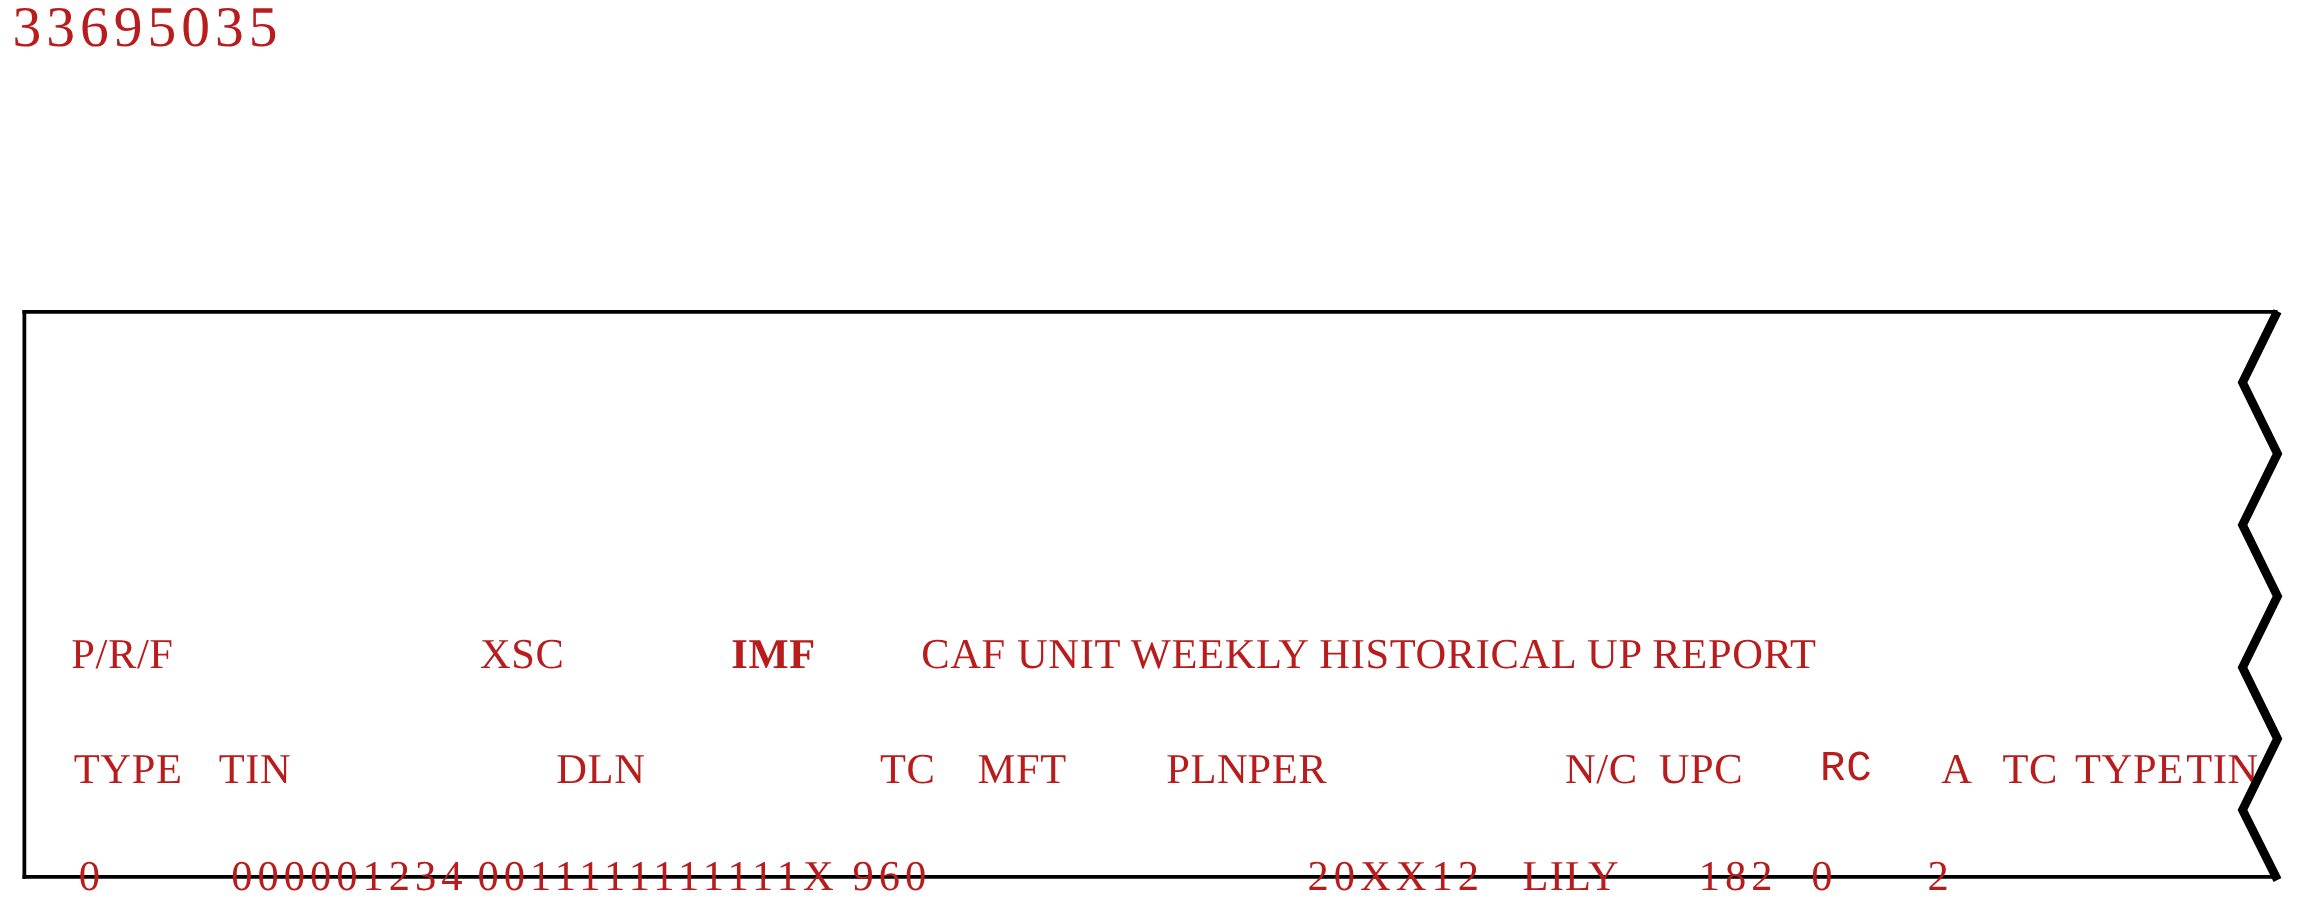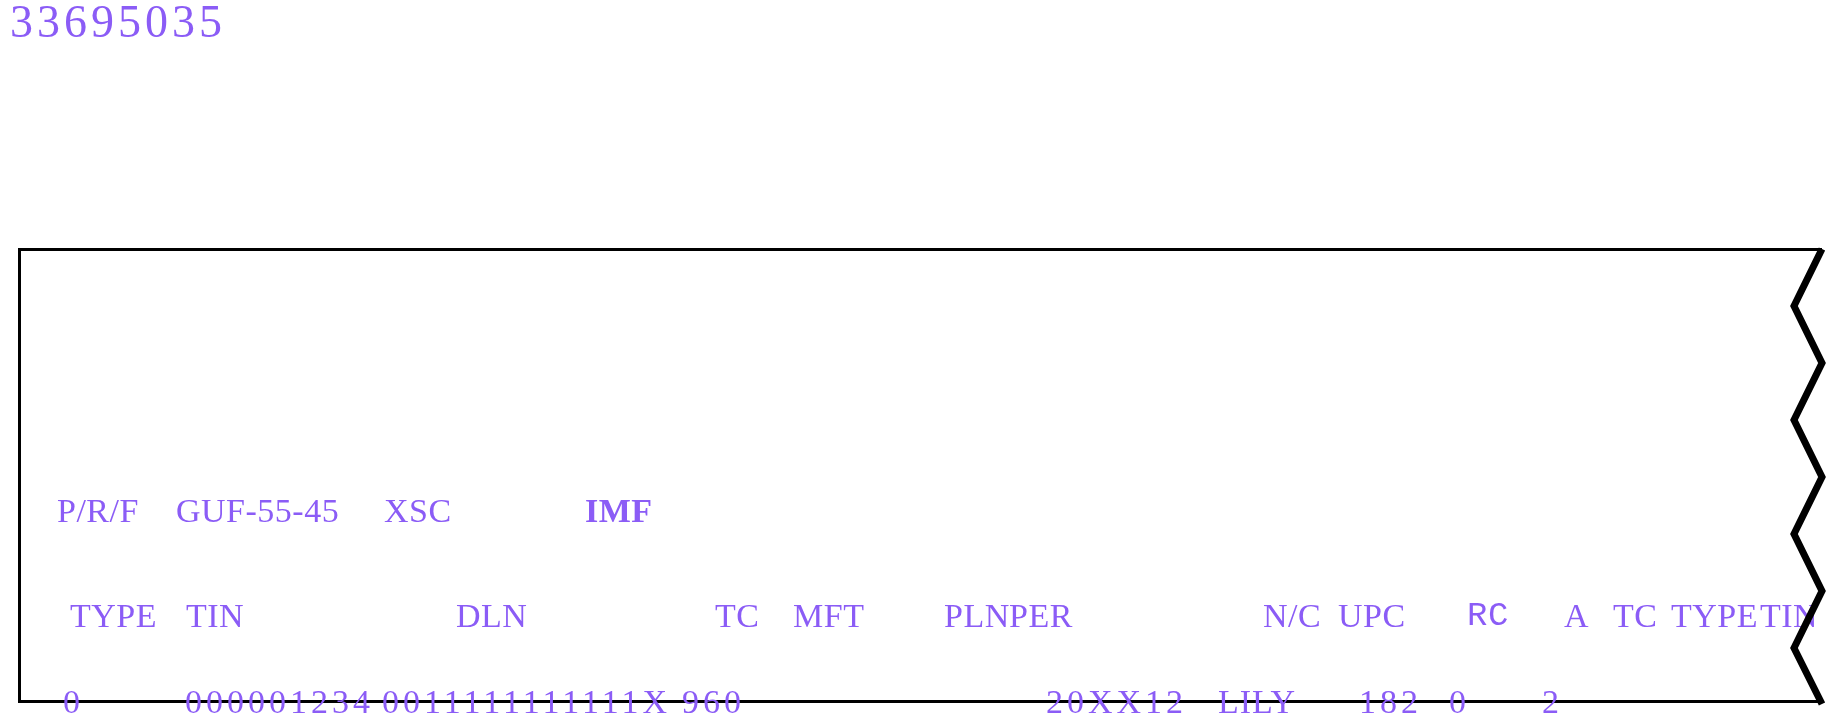--- a/index.html
+++ b/index.html
@@ -6,21 +6,21 @@
     margin: 0;
     padding: 0;
     background: #ffffff;
   }
   .canvas {
     position: relative;
     width: 1839px;
     height: 718px;
     background: #ffffff;
     font-family: "Liberation Serif", serif;
-    color: #8b5cf6;
+    color: #b91c1c;
     overflow: hidden;
   }
   .doc-number {
     position: absolute;
     left: 10px;
     top: -2px;
     font-size: 46px;
     line-height: 48px;
     letter-spacing: 4px;
     white-space: pre;
@@ -46,23 +46,23 @@
     position: absolute;
     font-size: 34px;
     line-height: 36px;
     white-space: pre;
     letter-spacing: 0.5px;
   }
   .num {
     letter-spacing: 4px;
   }
   
-  .row-title  { top: 242px; }
+  .row-title  { top: 255px; }
   
-  .row-header { top: 347px; margin-left: 11px; }
+  .row-header { top: 347px; }
   
   .row-0 { top: 433px; }
 
   
   .x-prf   { left: 36px; }
   .x-guf   { left: 155px; }
   .x-xsc   { left: 363px; }
   .x-imf   { left: 564px; font-weight: bold; }
   .x-title { left: 716px; }
 
@@ -96,23 +96,23 @@
 </head>
 <body>
 
 <div class="canvas">
 
   <div class="doc-number">33695035</div>
 
   <div class="report-box">
 
     <span class="t row-title x-prf">P/R/F</span>
-    <span class="t row-title x-guf">GUF-55-45</span>
     <span class="t row-title x-xsc">XSC</span>
     <span class="t row-title x-imf">IMF</span>
+    <span class="t row-title x-title">CAF UNIT WEEKLY HISTORICAL UP REPORT</span>
 
     <span class="t row-header hx-type">TYPE</span>
     <span class="t row-header hx-tin">TIN</span>
     <span class="t row-header hx-dln">DLN</span>
     <span class="t row-header hx-tc">TC</span>
     <span class="t row-header hx-mft">MFT</span>
     <span class="t row-header hx-pln">PLN</span>
     <span class="t row-header hx-per">PER</span>
     <span class="t row-header hx-nc">N/C</span>
     <span class="t row-header hx-upc">UPC</span>

